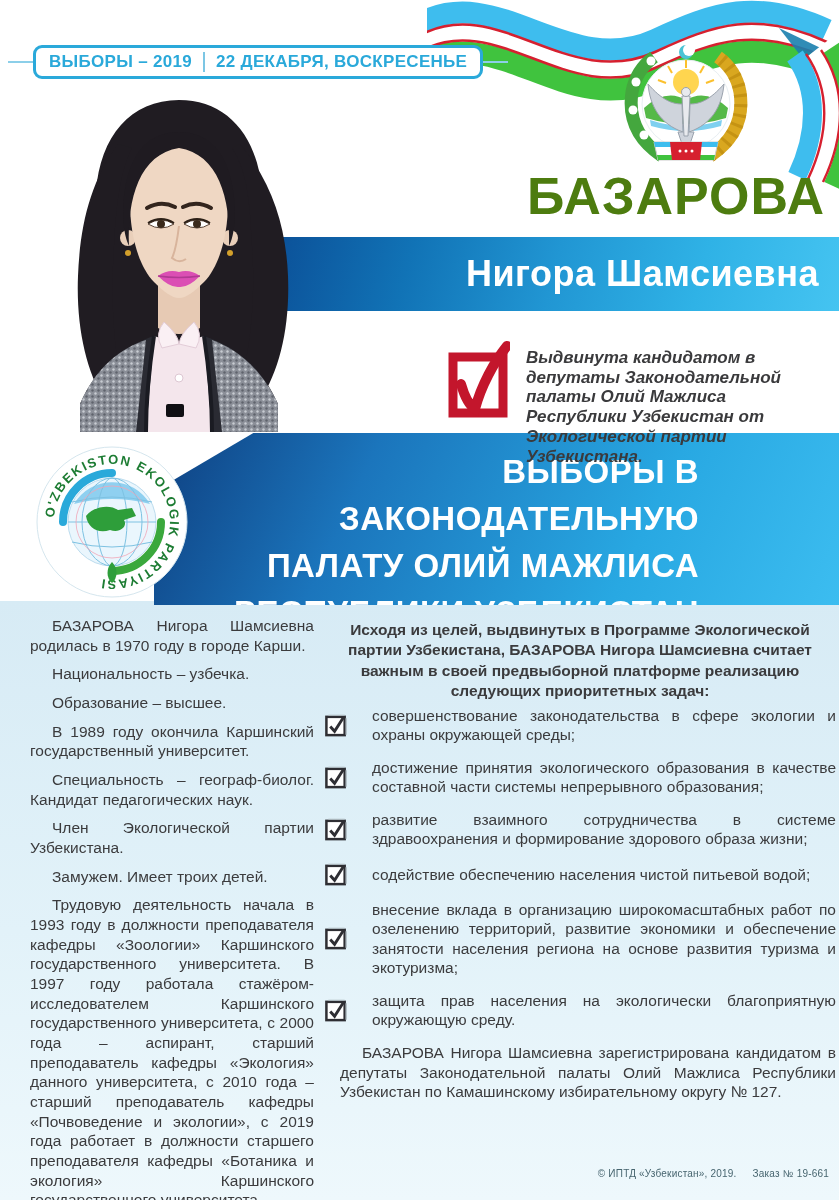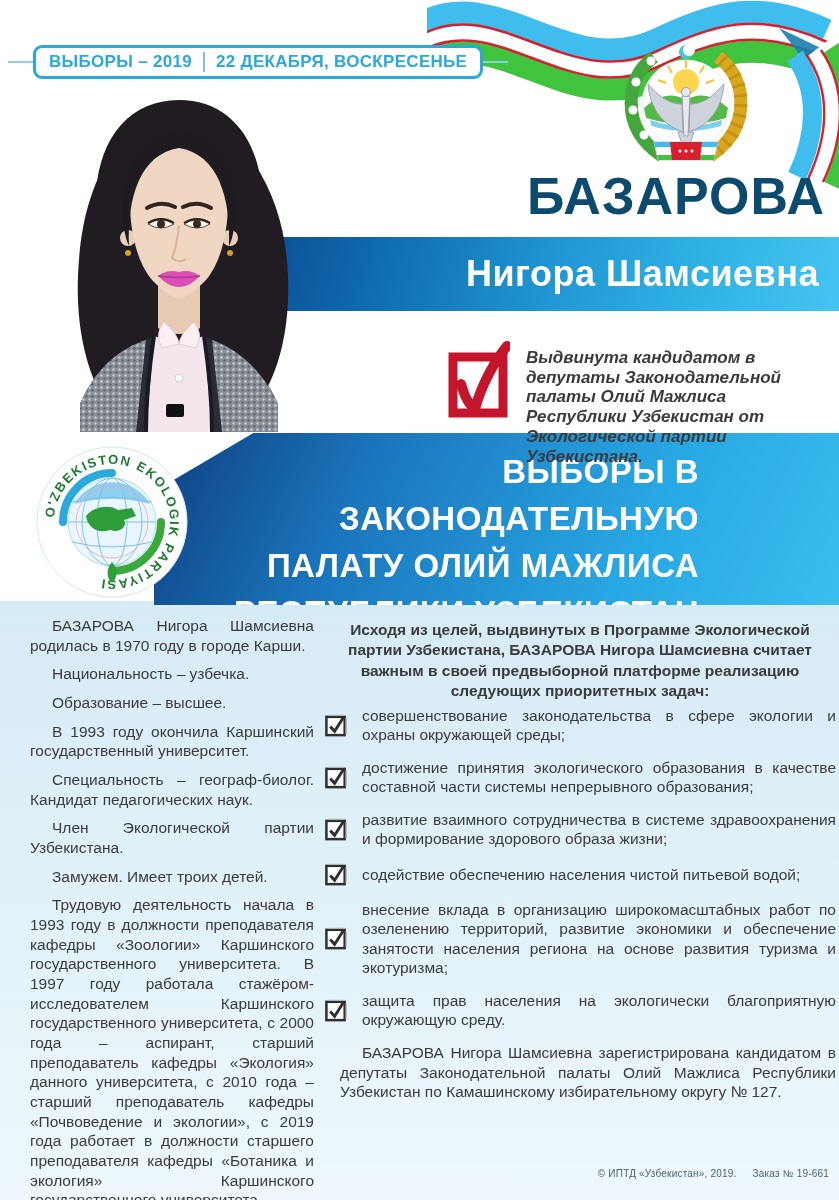--- a/index.html
+++ b/index.html
@@ -15,21 +15,21 @@
     display:flex;align-items:center;gap:11px;background:#fff;
     border:3px solid #2aa9da;border-radius:9px;padding:4px 13px;
     color:#2aa9da;font-weight:bold;font-size:17px;white-space:nowrap;letter-spacing:.3px;
   }
   .badge .sep{width:2px;align-self:stretch;background:#7cc6e4;}
   .ribbon{position:absolute;left:427px;top:0;z-index:0;}
   .emblem{position:absolute;left:620px;top:40px;z-index:1;}
   .portrait{position:absolute;left:28px;top:86px;z-index:3;}
   .surname{
     position:absolute;right:14px;top:166px;z-index:1;
-    font-size:52px;font-weight:bold;color:#0c4a6e;letter-spacing:1px;
+    font-size:52px;font-weight:bold;color:#4d7c0f;letter-spacing:1px;
   }
   .name-band{
     position:absolute;left:268px;top:237px;width:571px;height:74px;z-index:2;
     background:linear-gradient(105deg,#0b4f97 0%,#1173b6 25%,#2196d3 50%,#2fb2e6 75%,#45c4f1 100%);
     display:flex;align-items:center;justify-content:flex-end;
     padding-right:20px;box-sizing:border-box;
   }
   .name-band .given{color:#fff;font-size:36px;font-weight:bold;letter-spacing:.5px;}
   
   .nomination{position:absolute;left:448px;top:340px;display:flex;gap:16px;z-index:2;}
@@ -51,21 +51,21 @@
     position:absolute;left:0;top:601px;width:839px;height:599px;
     background:linear-gradient(180deg,#d7ebf5 0%,#e2f2f9 55%,#eef8fc 100%);
   }
   .bio-col{
     position:absolute;left:30px;top:616px;width:284px;
     font-size:15.5px;line-height:1.27;text-align:justify;
   }
   .bio-col p{margin:0 0 9px 0;text-indent:22px;}
   .platform-col{position:absolute;left:324px;top:620px;width:512px;font-size:15.5px;line-height:1.26;}
   .intro{font-weight:bold;text-align:center;margin:0 0 4px 0;line-height:1.32;}
-  .item{display:flex;gap:13px;margin-bottom:13px;align-items:center;}
+  .item{display:flex;gap:23px;margin-bottom:13px;align-items:center;}
   .item svg{flex:0 0 25px;}
   .item p{margin:0;text-align:justify;}
   .registration{margin:8px 0 0 16px;text-indent:22px;text-align:justify;}
   .imprint{
     position:absolute;right:10px;top:1168px;font-size:10px;color:#47656f;
     display:flex;gap:16px;letter-spacing:.2px;
   }
 </style>
 </head>
 <body>
@@ -220,21 +220,21 @@
     </text>
     <path d="M76,116 C70,122 70,132 76,137 C82,132 82,122 76,116 Z" fill="#2e9e3a"></path>
   </svg>
 
   <div class="lower"></div>
 
   <div class="bio-col">
     <p>БАЗАРОВА Нигора Шамсиевна родилась в 1970 году в городе Карши.</p>
     <p>Национальность – узбечка.</p>
     <p>Образование – высшее.</p>
-    <p>В 1993 году окончила Каршинский государственный университет.</p>
+    <p>В 1989 году окончила Каршинский государственный университет.</p>
     <p>Специальность – географ-биолог. Кандидат педагогических наук.</p>
     <p>Член Экологической партии Узбекистана.</p>
     <p>Замужем. Имеет троих детей.</p>
     <p>Трудовую деятельность начала в 1993 году в должности преподавателя кафедры «Зоологии» Каршинского государственного университета. В 1997 году работала стажёром-исследователем Каршинского государственного университета, с 2000 года – аспирант, старший преподаватель кафедры «Экология» данного университета, с 2010 года – старший преподаватель кафедры «Почвоведение и экологии», с 2019 года работает в должности старшего преподавателя кафедры «Ботаника и экология» Каршинского государственного университета.</p>
   </div>
 
   <div class="platform-col">
     <p class="intro">Исходя из целей, выдвинутых в Программе Экологической партии Узбекистана, БАЗАРОВА Нигора Шамсиевна считает важным в своей предвыборной платформе реализацию следующих приоритетных задач:</p>
 
     <div class="item">

